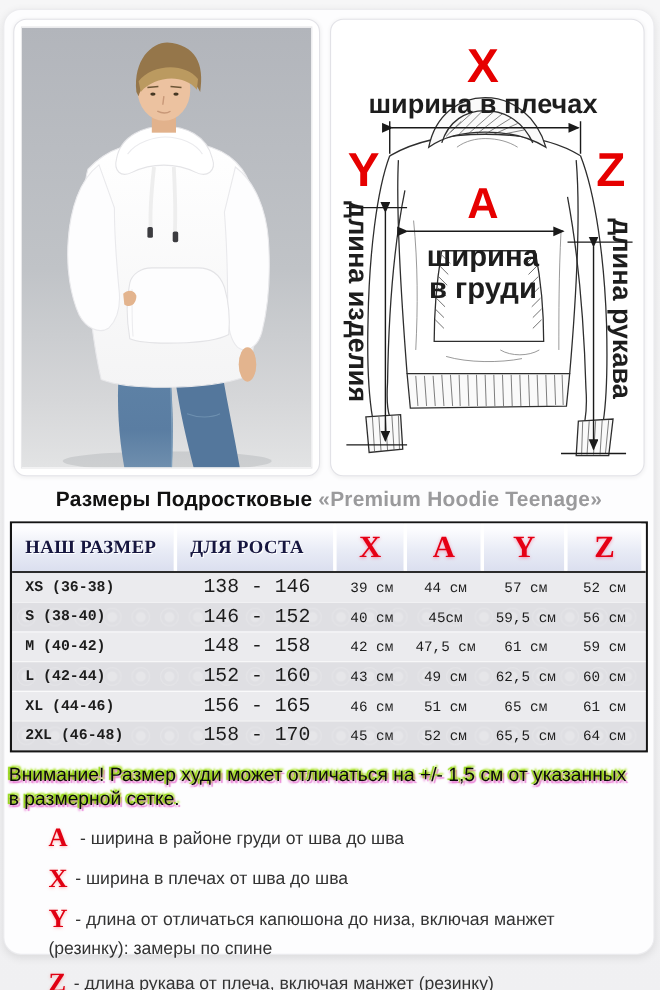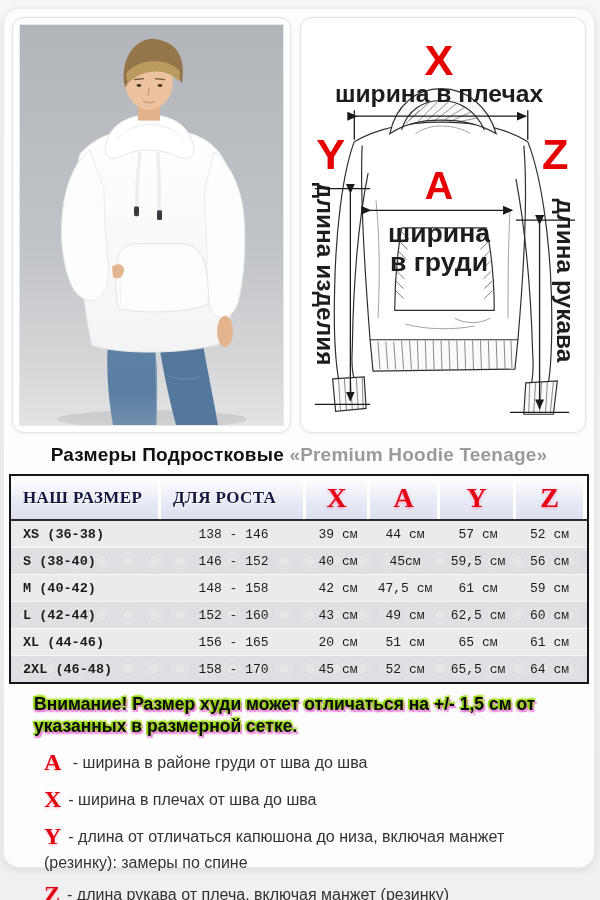--- a/index.html
+++ b/index.html
@@ -41,24 +41,24 @@
   .trow{height:26px;font-family:Liberation Mono, monospace;}
   .trow:nth-child(odd){background:#ebebee;}
   .trow:nth-child(even){
      background-color:#dfdfe3;
      background-image:radial-gradient(circle at 13px 13px, rgba(255,255,255,.22) 4px, transparent 5px),
                       radial-gradient(circle at 13px 13px, transparent 7px, rgba(255,255,255,.18) 8px, transparent 9px);
      background-size:26px 26px;}
   .trow + .trow{border-top:1px solid rgba(255,255,255,.75);}
   .td{display:flex;align-items:center;justify-content:center;font-size:13px;color:#1c1c1c;}
   .td.size{justify-content:flex-start;padding-left:12px;font-weight:bold;font-size:13.5px;}
-  .td.height{font-size:13px;}
+  .td.height{font-size:18px;}
   
   .warning{
-    margin:9px 12px 0 30px;font-size:17.5px;font-weight:bold;line-height:1.27;color:#0a0a0a;
+    margin:9px 12px 0 4px;font-size:17.5px;font-weight:normal;line-height:1.27;color:#0a0a0a;
     text-shadow:-2px -1px 1px #8ad600, 1px -2px 2px #9fe000,
                  2px 2px 1px #ea82d8, -1px 2px 2px #ea82d8;
   }
   
   .legend{margin:10px 18px 0 40px;}
   .legend-item{margin-bottom:5px;font-size:16px;color:#333;line-height:1.32;}
   .legend-letter{font-family:"Liberation Serif",serif;font-weight:bold;font-size:24px;
                  color:#e00012;margin-right:7px;vertical-align:-2px;
                  text-shadow:0 1px 3px rgba(255,70,70,.4);}
   
@@ -290,21 +290,21 @@
         <div class="td size">L (42-44)</div>
           <div class="td height">152 - 160</div>
           <div class="td">43 см</div>
           <div class="td">49 см</div>
           <div class="td">62,5 см</div>
           <div class="td">60 см</div>
       </div>
       <div class="trow">
         <div class="td size">XL (44-46)</div>
           <div class="td height">156 - 165</div>
-          <div class="td">20 см</div>
+          <div class="td">46 см</div>
           <div class="td">51 см</div>
           <div class="td">65 см</div>
           <div class="td">61 см</div>
       </div>
       <div class="trow">
         <div class="td size">2XL (46-48)</div>
           <div class="td height">158 - 170</div>
           <div class="td">45 см</div>
           <div class="td">52 см</div>
           <div class="td">65,5 см</div>

